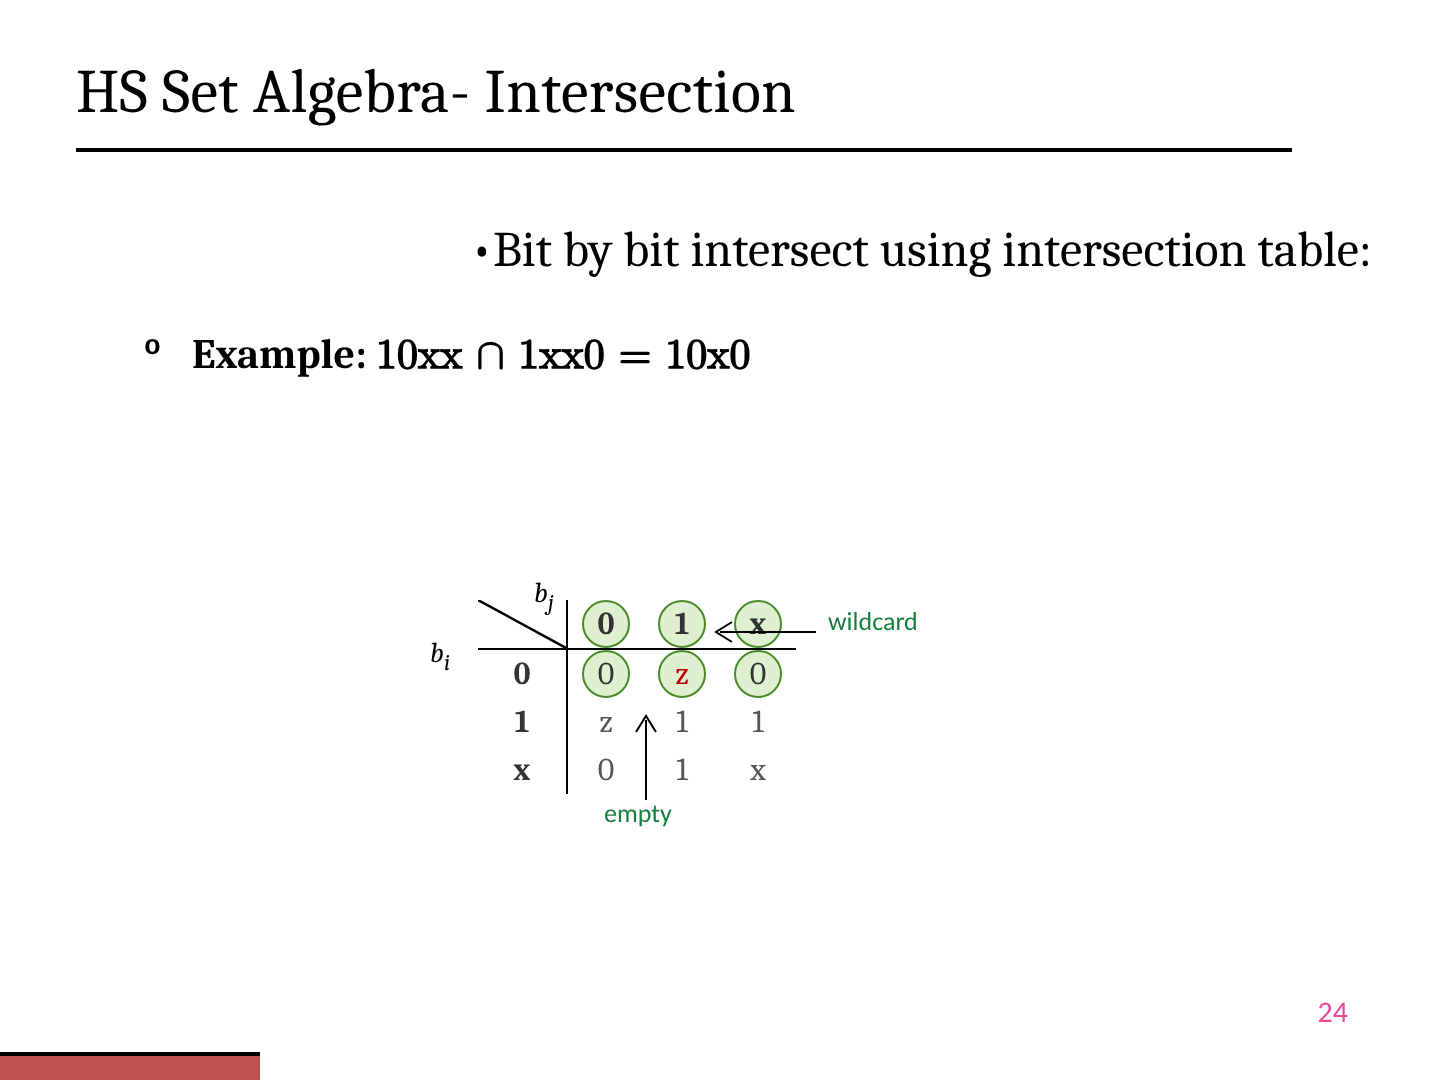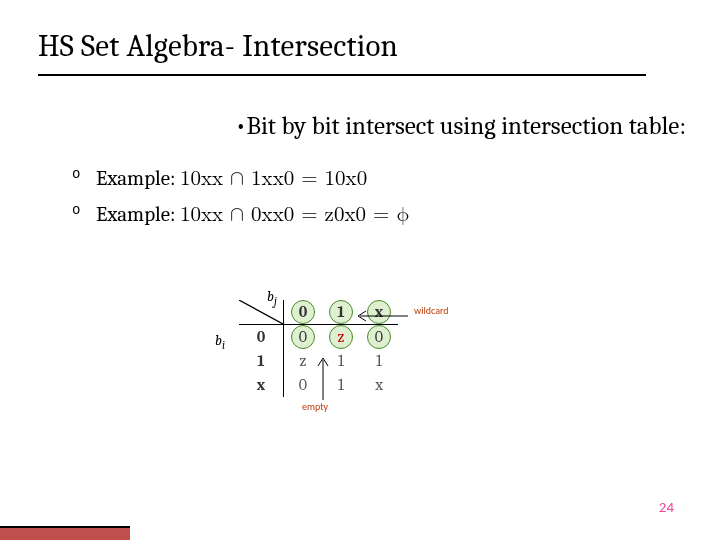--- a/index.html
+++ b/index.html
@@ -54,20 +54,21 @@
   .sub {
     font-size: 21px;
     line-height: 1.55;
     margin-left: 58px;
     padding-left: 0;
   }
   .sub li {
     list-style: none;
     position: relative;
     margin-bottom: 2px;
+    font-weight: bold;
   }
   .sub li::before {
     content: "o";
     position: absolute;
     left: -24px;
     top: 2px;
     font-size: 14px;
     font-family: "Courier New", monospace;
   }
   .formula {
@@ -130,23 +131,23 @@
     height: 22px;
     line-height: 22px;
     border-radius: 50%;
     border: 1.5px solid #4a8a2a;
     background: #dff0d0;
     color: #333;
   }
   .z-red { color: #c00000; font-weight: 500; }
   .callout {
     position: absolute;
-    font-size: 10px;
+    font-size: 13px;
     font-family: Calibri, Arial, sans-serif;
-    color: #c2410c;
+    color: #15803d;
   }
   .callout .box {
     background: #fff;
     border: 0;
     padding: 1px 4px;
   }
   .callout svg {
     position: absolute;
   }
   .footer-bar {
@@ -176,31 +177,28 @@
   <div class="title-underline"></div>
 
   <div class="body">
     <div class="b1">
       <span class="bullet">•</span><span>Bit by bit intersect using intersection table:</span>
     </div>
     <ul class="sub">
       <li>
         <span>Example: </span><span class="formula">10xx ∩ 1xx0 = 10x0</span>
       </li>
-      <li>
-        <span>Example: </span><span class="formula">10xx ∩ 0xx0 = z0x0 = ϕ</span>
-      </li>
     </ul>
   </div>
 
   <div class="tablewrap">
     <span class="bi-lbl" style="left:28px; top:-12px;">
       <span>b</span><sub>j</sub>
     </span>
-    <span class="bi-lbl" style="left:-24px; top:32px;">
+    <span class="bi-lbl" style="left:-24px; top:18px;">
       <span>b</span><sub>i</sub>
     </span>
     <table class="inter">
       <tbody>
           <tr>
         <td class="hdr-diag">
           <svg viewBox="0 0 40 24" preserveAspectRatio="none">
                 <line x1="0" y1="0" x2="40" y2="24" stroke="#000" stroke-width="1.2"></line>
               </svg>
         </td>

